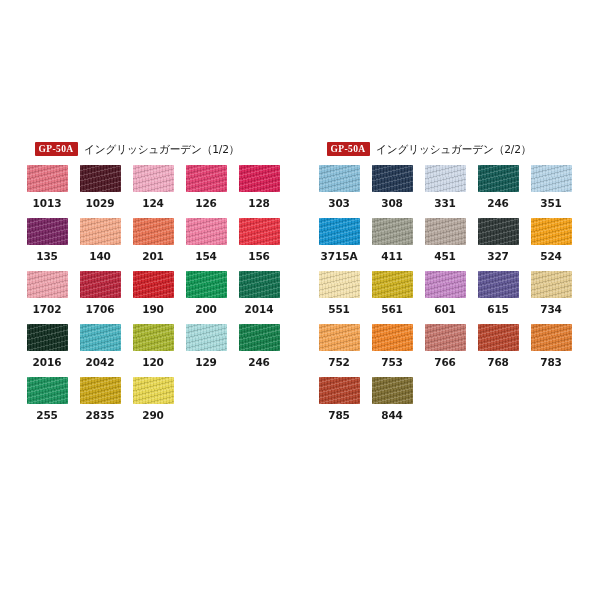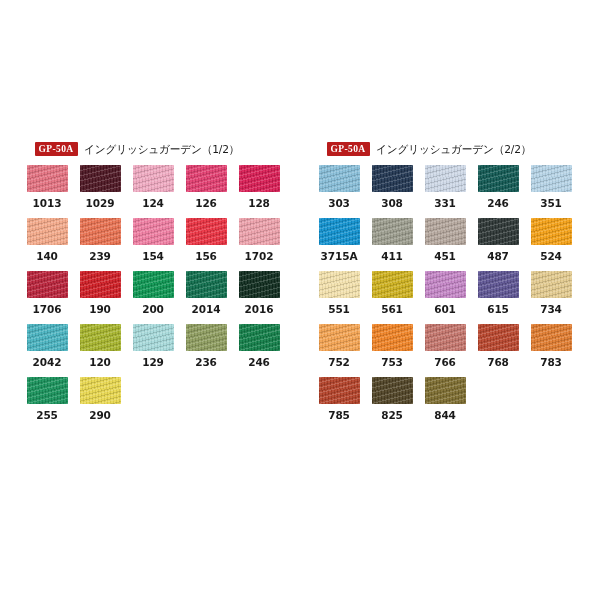--- a/index.html
+++ b/index.html
@@ -141,30 +141,36 @@
             </div>
             <span class="code">126</span>
           </div>
           <div class="cell">
             <div class="swatch" style="background: rgb(216, 26, 82);">
               <div class="tex"></div>
             </div>
             <span class="code">128</span>
           </div>
           <div class="cell">
+            <div class="swatch" style="background: rgb(118, 33, 95);">
+              <div class="tex"></div>
+            </div>
+            <span class="code">135</span>
+          </div>
+          <div class="cell">
             <div class="swatch" style="background: rgb(244, 168, 136);">
               <div class="tex"></div>
             </div>
             <span class="code">140</span>
           </div>
           <div class="cell">
             <div class="swatch" style="background: rgb(233, 112, 79);">
               <div class="tex"></div>
             </div>
-            <span class="code">239</span>
+            <span class="code">201</span>
           </div>
           <div class="cell">
             <div class="swatch" style="background: rgb(239, 123, 160);">
               <div class="tex"></div>
             </div>
             <span class="code">154</span>
           </div>
           <div class="cell">
             <div class="swatch" style="background: rgb(234, 47, 63);">
               <div class="tex"></div>
@@ -219,36 +225,36 @@
             </div>
             <span class="code">120</span>
           </div>
           <div class="cell">
             <div class="swatch" style="background: rgb(165, 217, 218);">
               <div class="tex"></div>
             </div>
             <span class="code">129</span>
           </div>
           <div class="cell">
-            <div class="swatch" style="background: rgb(140, 155, 92);">
-              <div class="tex"></div>
-            </div>
-            <span class="code">236</span>
-          </div>
-          <div class="cell">
             <div class="swatch" style="background: rgb(15, 125, 70);">
               <div class="tex"></div>
             </div>
             <span class="code">246</span>
           </div>
           <div class="cell">
             <div class="swatch" style="background: rgb(22, 145, 89);">
               <div class="tex"></div>
             </div>
             <span class="code">255</span>
+          </div>
+          <div class="cell">
+            <div class="swatch" style="background: rgb(201, 164, 18);">
+              <div class="tex"></div>
+            </div>
+            <span class="code">2835</span>
           </div>
           <div class="cell">
             <div class="swatch" style="background: rgb(232, 215, 76);">
               <div class="tex"></div>
             </div>
             <span class="code">290</span>
           </div>
         </div>
       </div>
       <div class="panel">
@@ -302,21 +308,21 @@
           <div class="cell">
             <div class="swatch" style="background: rgb(179, 165, 155);">
               <div class="tex"></div>
             </div>
             <span class="code">451</span>
           </div>
           <div class="cell">
             <div class="swatch" style="background: rgb(43, 52, 51);">
               <div class="tex"></div>
             </div>
-            <span class="code">487</span>
+            <span class="code">327</span>
           </div>
           <div class="cell">
             <div class="swatch" style="background: rgb(244, 159, 18);">
               <div class="tex"></div>
             </div>
             <span class="code">524</span>
           </div>
           <div class="cell">
             <div class="swatch" style="background: rgb(243, 225, 171);">
               <div class="tex"></div>
@@ -375,26 +381,20 @@
             <div class="swatch" style="background: rgb(224, 122, 44);">
               <div class="tex"></div>
             </div>
             <span class="code">783</span>
           </div>
           <div class="cell">
             <div class="swatch" style="background: rgb(178, 63, 38);">
               <div class="tex"></div>
             </div>
             <span class="code">785</span>
-          </div>
-          <div class="cell">
-            <div class="swatch" style="background: rgb(78, 65, 35);">
-              <div class="tex"></div>
-            </div>
-            <span class="code">825</span>
           </div>
           <div class="cell">
             <div class="swatch" style="background: rgb(123, 106, 45);">
               <div class="tex"></div>
             </div>
             <span class="code">844</span>
           </div>
         </div>
       </div>
     </div>

